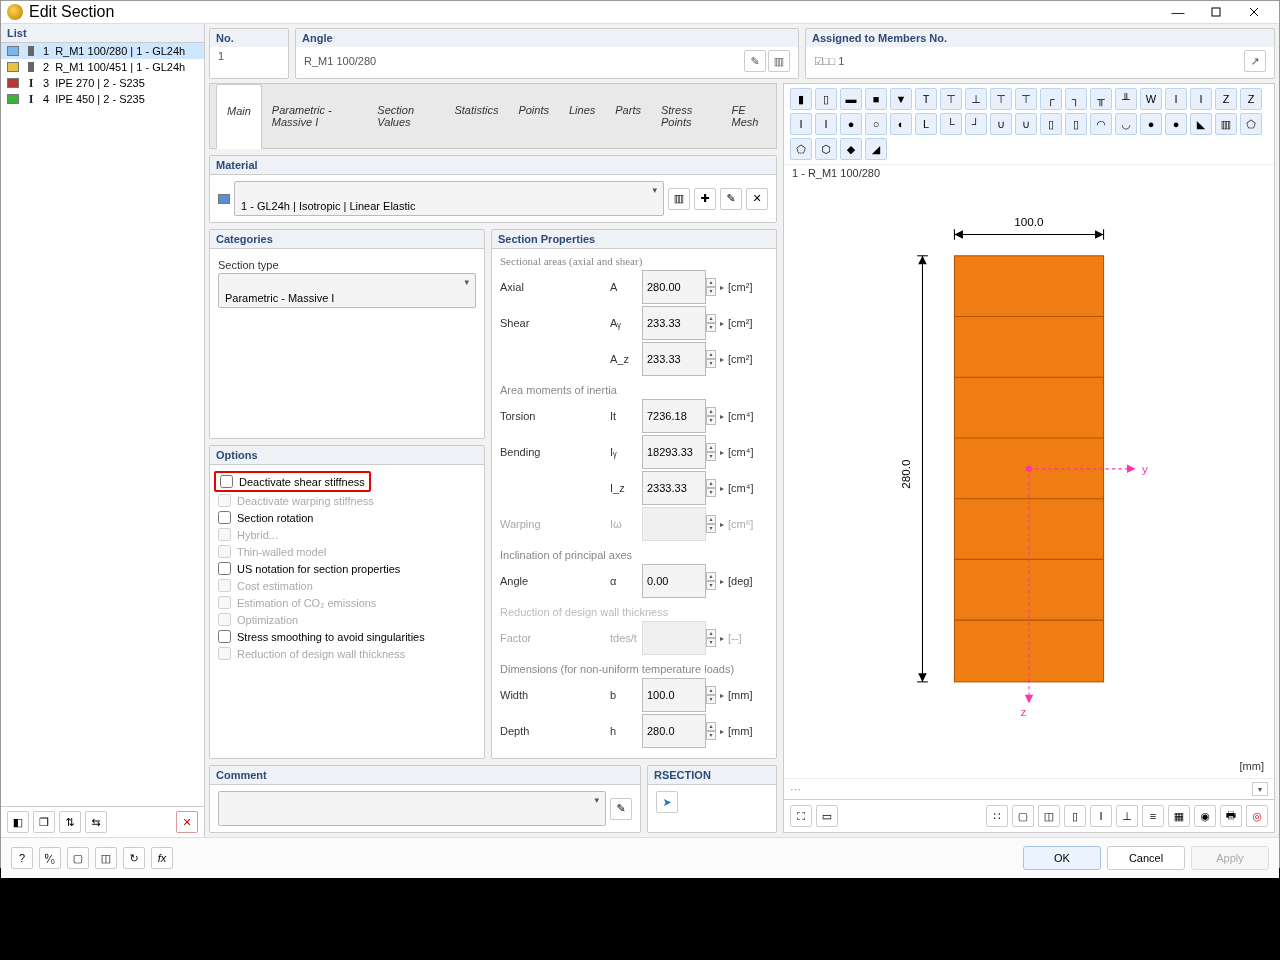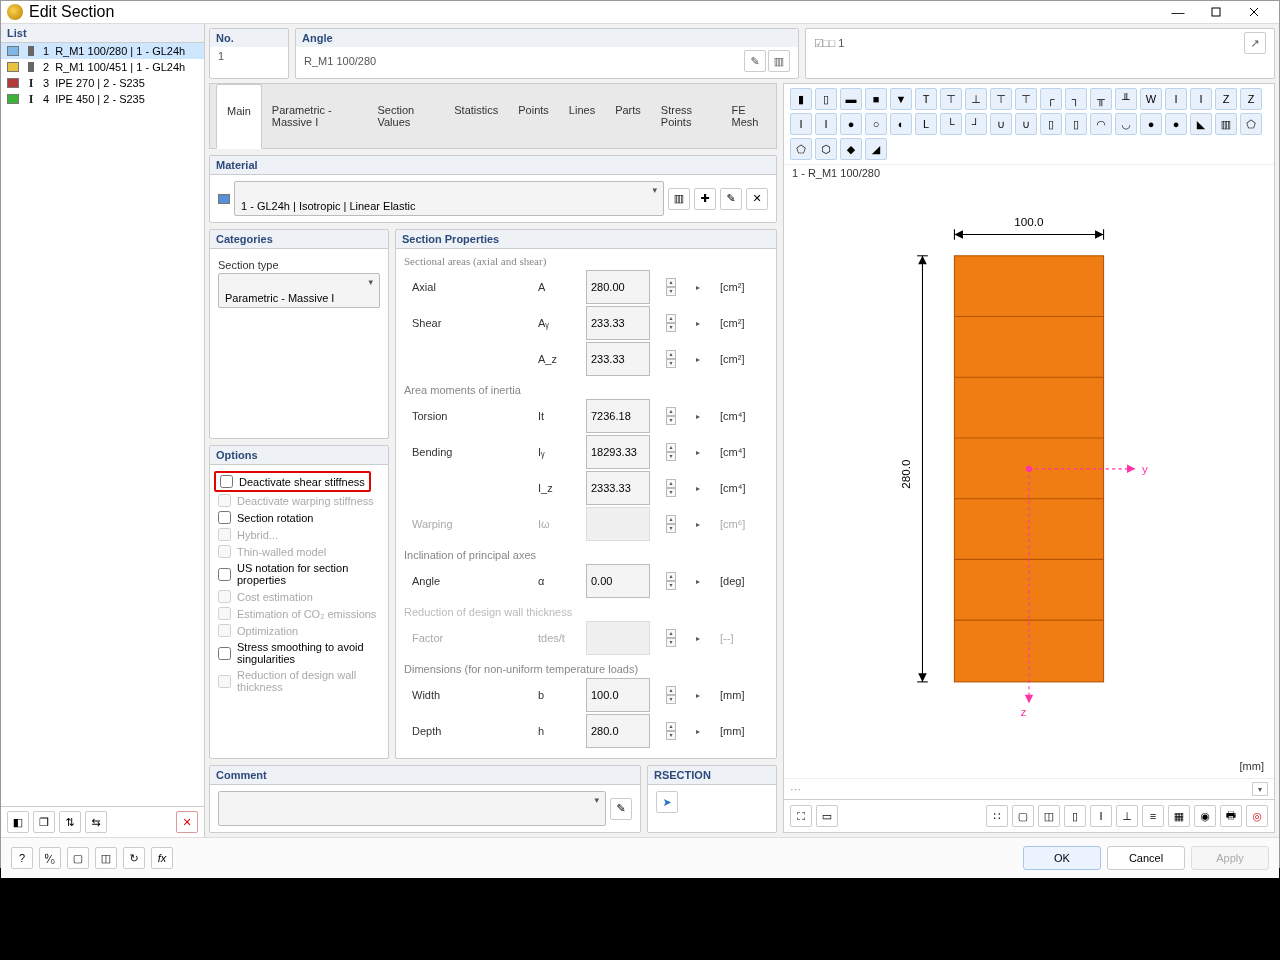--- a/index.html
+++ b/index.html
@@ -34,40 +34,40 @@
 .field .panel-header { border-bottom: none; }
 .field .value { padding: 3px 8px 6px 8px; color: #555; display:flex; align-items:center; gap:4px;}
 .no-box { width: 80px; }
 .name-box { flex: 1; }
 .name-box .value { justify-content: space-between; }
 .name-box .value .nameinput { flex:1; }
 .iconbtns { display:flex; gap:2px; margin-left:auto; }
 .members-box { width: 470px; }
 
 .tabs { display:flex; gap:0; background:#e9e9e9; border:1px solid #ccc; padding-left:6px; }
-.tab { padding:20px 10px; cursor:pointer; color:#333; }
+.tab { padding:20px 10px; cursor:pointer; color:#333;font-style:italic; }
 .tab.active { background:#fff; border:1px solid #ccc; border-bottom:1px solid #fff; margin-bottom:-1px; border-radius:3px 3px 0 0; }
 
 .midrow { display:flex; gap:6px; flex:1; }
 .leftcol { width:568px; display:flex; flex-direction:column; gap:6px; }
 .panel { background:#fff; border:1px solid #ccc; border-radius:2px; }
 .panel-body { padding:6px 8px; }
 .selectrow { display:flex; align-items:center; gap:4px; }
 .select { flex:1; border:1px solid #bbb; background:#f4f4f4; padding:18px 20px 3px 6px; position:relative; border-radius:2px;}
 .select::after { content:'▾'; position:absolute; right:6px; top:3px; color:#555; font-size:9px;}
 .sublabel { font-size:11px; color:#333; margin:4px 0 2px 0; }
 
 .two { display:flex; gap:6px; }
 .cat-col { width:280px; display:flex; flex-direction:column; gap:6px;}
 .props-col { flex:1; }
 .props-col .panel-body { padding:4px 8px 8px 8px; }
 
 .section-sub { color:#888; margin:8px 0 3px 0; }
 .section-sub.first { margin-top:2px;font-family:Liberation Serif, serif; }
-.proprow { display:flex; align-items:center; gap:16px; margin:2px 8px; }
+.proprow { display:flex; align-items:center; gap:0; margin:2px 0; }
 .proprow .plabel { width:110px; color:#333; }
 .proprow .psym { width:32px; color:#333; }
 .proprow .pval { width:64px; border:1px solid #bbb; background:#f4f4f4; padding:10px 4px; text-align:left; }
 .proprow .pval.empty { color:transparent; }
 .proprow .pstep { display:flex; flex-direction:column; width:10px; height:18px; }
 .proprow .pstep span { width:10px; height:9px; border:1px solid #bbb; background:#f8f8f8; font-size:6px; line-height:6px; text-align:center; color:#555; cursor:pointer;}
 .proprow .pplay { width:12px; height:18px; display:flex; align-items:center; justify-content:center; color:#555; font-size:8px; cursor:pointer;}
 .proprow .punit { width:40px; color:#333; }
 .proprow.disabled { color:#aaa; }
 .proprow.disabled .plabel, .proprow.disabled .psym, .proprow.disabled .punit { color:#aaa; }
@@ -179,20 +179,21 @@
           <div class="panel-header">Angle</div>
           <div class="value">
             <span class="nameinput">R_M1 100/280</span>
             <span class="iconbtns">
               <span class="toolbtn">✎</span>
               <span class="toolbtn">▥</span>
             </span>
           </div>
         </div>
         <div class="field members-box">
+          <div class="panel-header">Assigned to Members No.</div>
           <div class="value">
             <span style="letter-spacing:-1px;color:#888">☑□□</span>
             <span>1</span>
             <span class="iconbtns">
                 <span class="toolbtn">↗</span>
               </span>
           </div>
         </div>
       </div>
 

